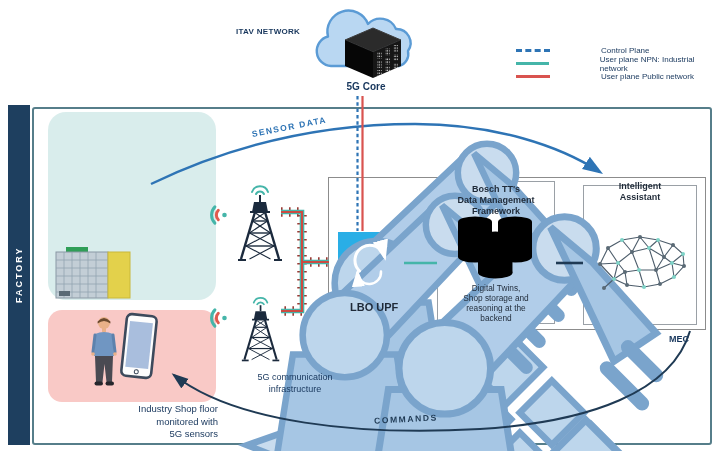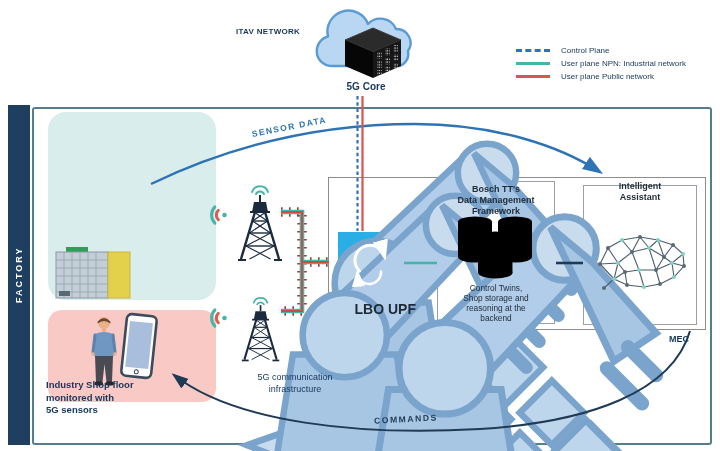--- a/index.html
+++ b/index.html
@@ -25,30 +25,30 @@
   .ia-box{left:583px;top:185px;width:114px;height:140px;background:#fff;border:1.5px solid #9aa0a6;}
   
   .itav{left:236px;top:27px;width:80px;font-size:8px;font-weight:bold;letter-spacing:.3px;}
   .core{left:330px;top:81px;width:72px;text-align:center;font-size:10px;font-weight:bold;}
   .legend{left:516px;top:44px;z-index:30;}
   .legend-row{display:flex;align-items:center;height:13px;}
   .legend-swatch{width:34px;margin-right:11px;border-top-width:3px;}
   .legend-swatch.dashed{border-top-style:dashed;border-top-color:#2e74b5;}
   .legend-swatch.red{border-top-style:solid;border-top-color:#d9534f;}
   .legend-swatch.teal{border-top-style:solid;border-top-color:#45b5a9;}
-  .legend-text{font-size:8px;color:#17365c;}
+  .legend-text{font-size:8px;color:#17365c;margin-left:40px;}
   .sensor-lbl{left:252px;top:129px;font-size:8.5px;font-weight:bold;letter-spacing:1.4px;color:#2e74b5;transform:rotate(-11deg);transform-origin:left center;}
   .commands-lbl{left:374px;top:414px;font-size:8.5px;font-weight:bold;letter-spacing:1.6px;color:#1f3a54;transform:rotate(-3deg);}
-  .lbo-lbl{left:336px;top:301px;width:80px;text-align:right;font-size:14px;font-weight:bold;color:#1f2a38;}
+  .lbo-lbl{left:350px;top:301px;width:80px;text-align:left;font-size:11px;font-weight:bold;color:#1f2a38;}
   .mec-lbl{left:669px;top:334px;width:46px;text-align:left;font-size:9px;font-weight:bold;}
   .bosch-title{left:437px;top:184px;width:118px;text-align:center;font-size:9px;font-weight:bold;line-height:11px;color:#1f2a38;}
   .bosch-body{left:437px;top:283px;width:118px;text-align:center;font-size:8.3px;line-height:10px;color:#1f2a38;}
   .ia-title{left:583px;top:181px;width:114px;text-align:center;font-size:9px;font-weight:bold;line-height:11px;color:#1f2a38;}
   .infra-lbl{left:228px;top:371px;width:134px;text-align:center;font-size:9px;line-height:12px;}
-  .shopfloor-lbl{left:46px;top:379px;width:172px;text-align:left;font-size:9.5px;font-weight:700;line-height:12.5px;}
+  .shopfloor-lbl{left:46px;top:403px;width:172px;text-align:right;font-size:9.5px;font-weight:400;line-height:12.5px;}
   #art{position:absolute;left:0;top:0;z-index:20;}
 </style>
 </head>
 <body>
 
 <div id="stage">
 
   <div class="box factory-bar">
     <div class="factory-label">FACTORY</div>
   </div>
@@ -289,21 +289,21 @@
 
   <div class="lbl lbo-lbl">LBO UPF</div>
   <div class="lbl mec-lbl">MEC</div>
 
   <div class="lbl bosch-title">
     <div>Bosch TT's</div>
     <div>Data Management</div>
     <div>Framework</div>
   </div>
   <div class="lbl bosch-body">
-    <div>Control Twins,</div>
+    <div>Digital Twins,</div>
     <div>Shop storage and</div>
     <div>reasoning at the</div>
     <div>backend</div>
   </div>
   <div class="lbl ia-title">
     <div>Intelligent</div>
     <div>Assistant</div>
   </div>
 
   <div class="lbl infra-lbl">

